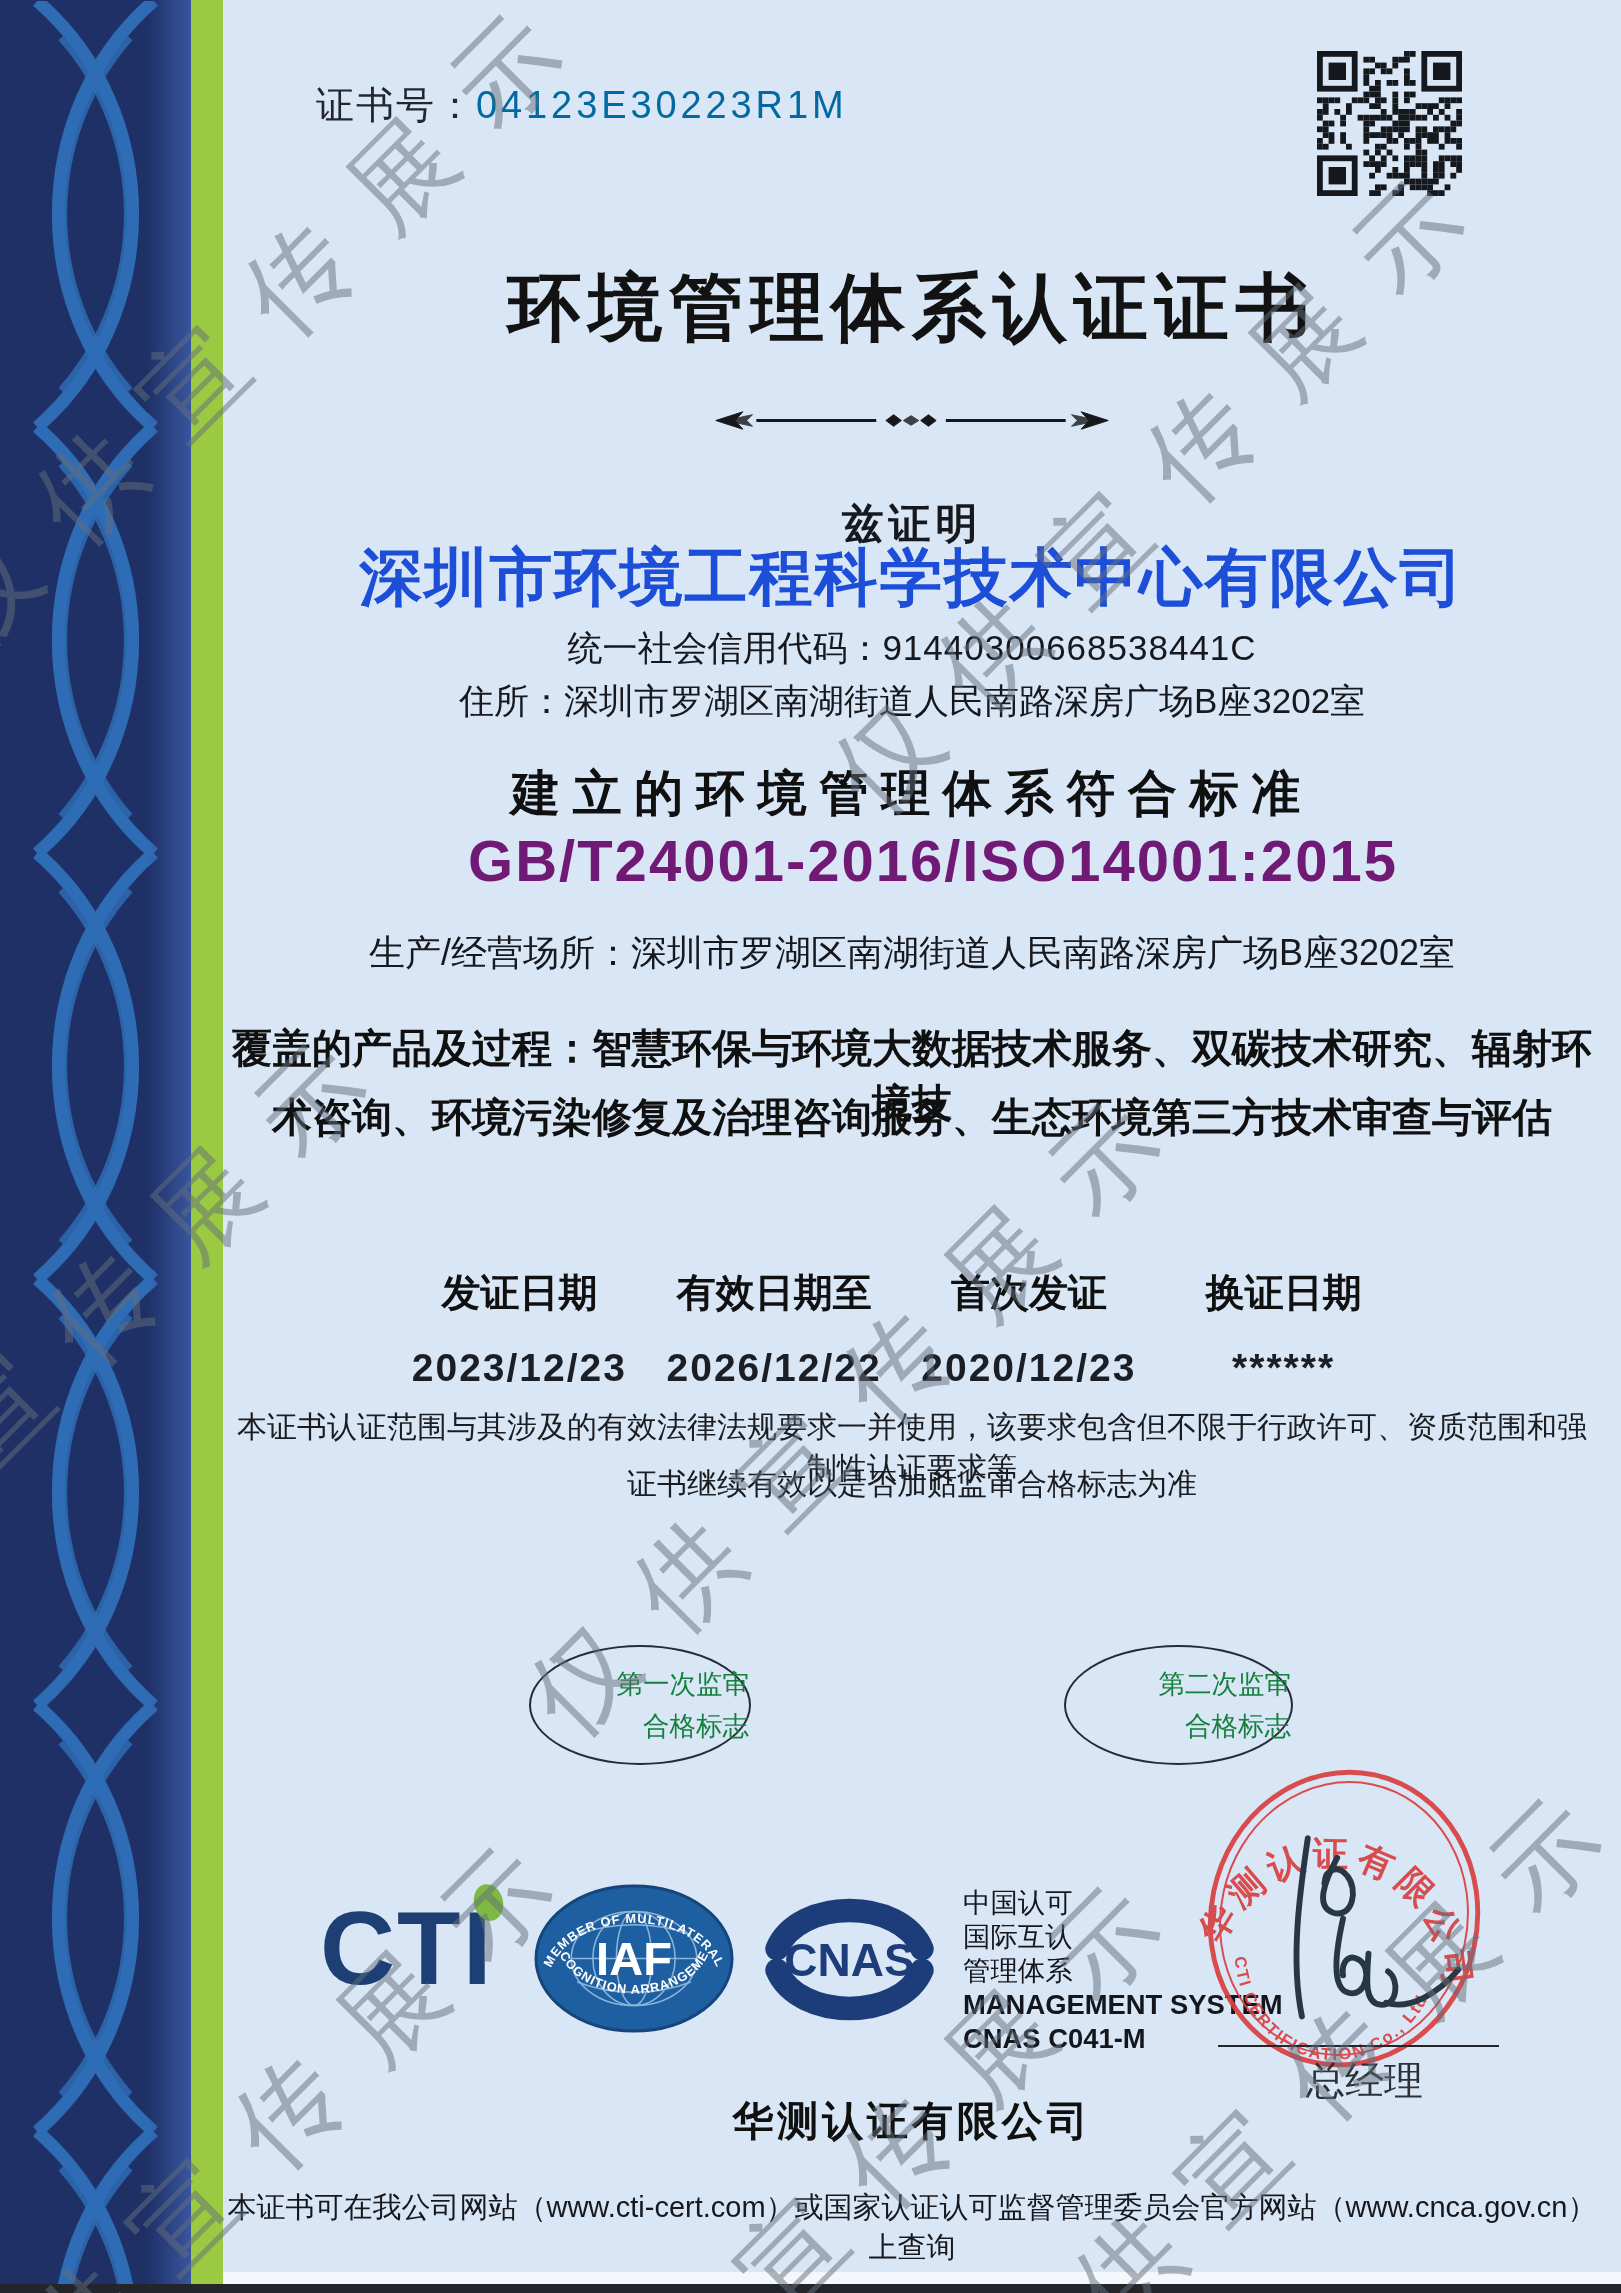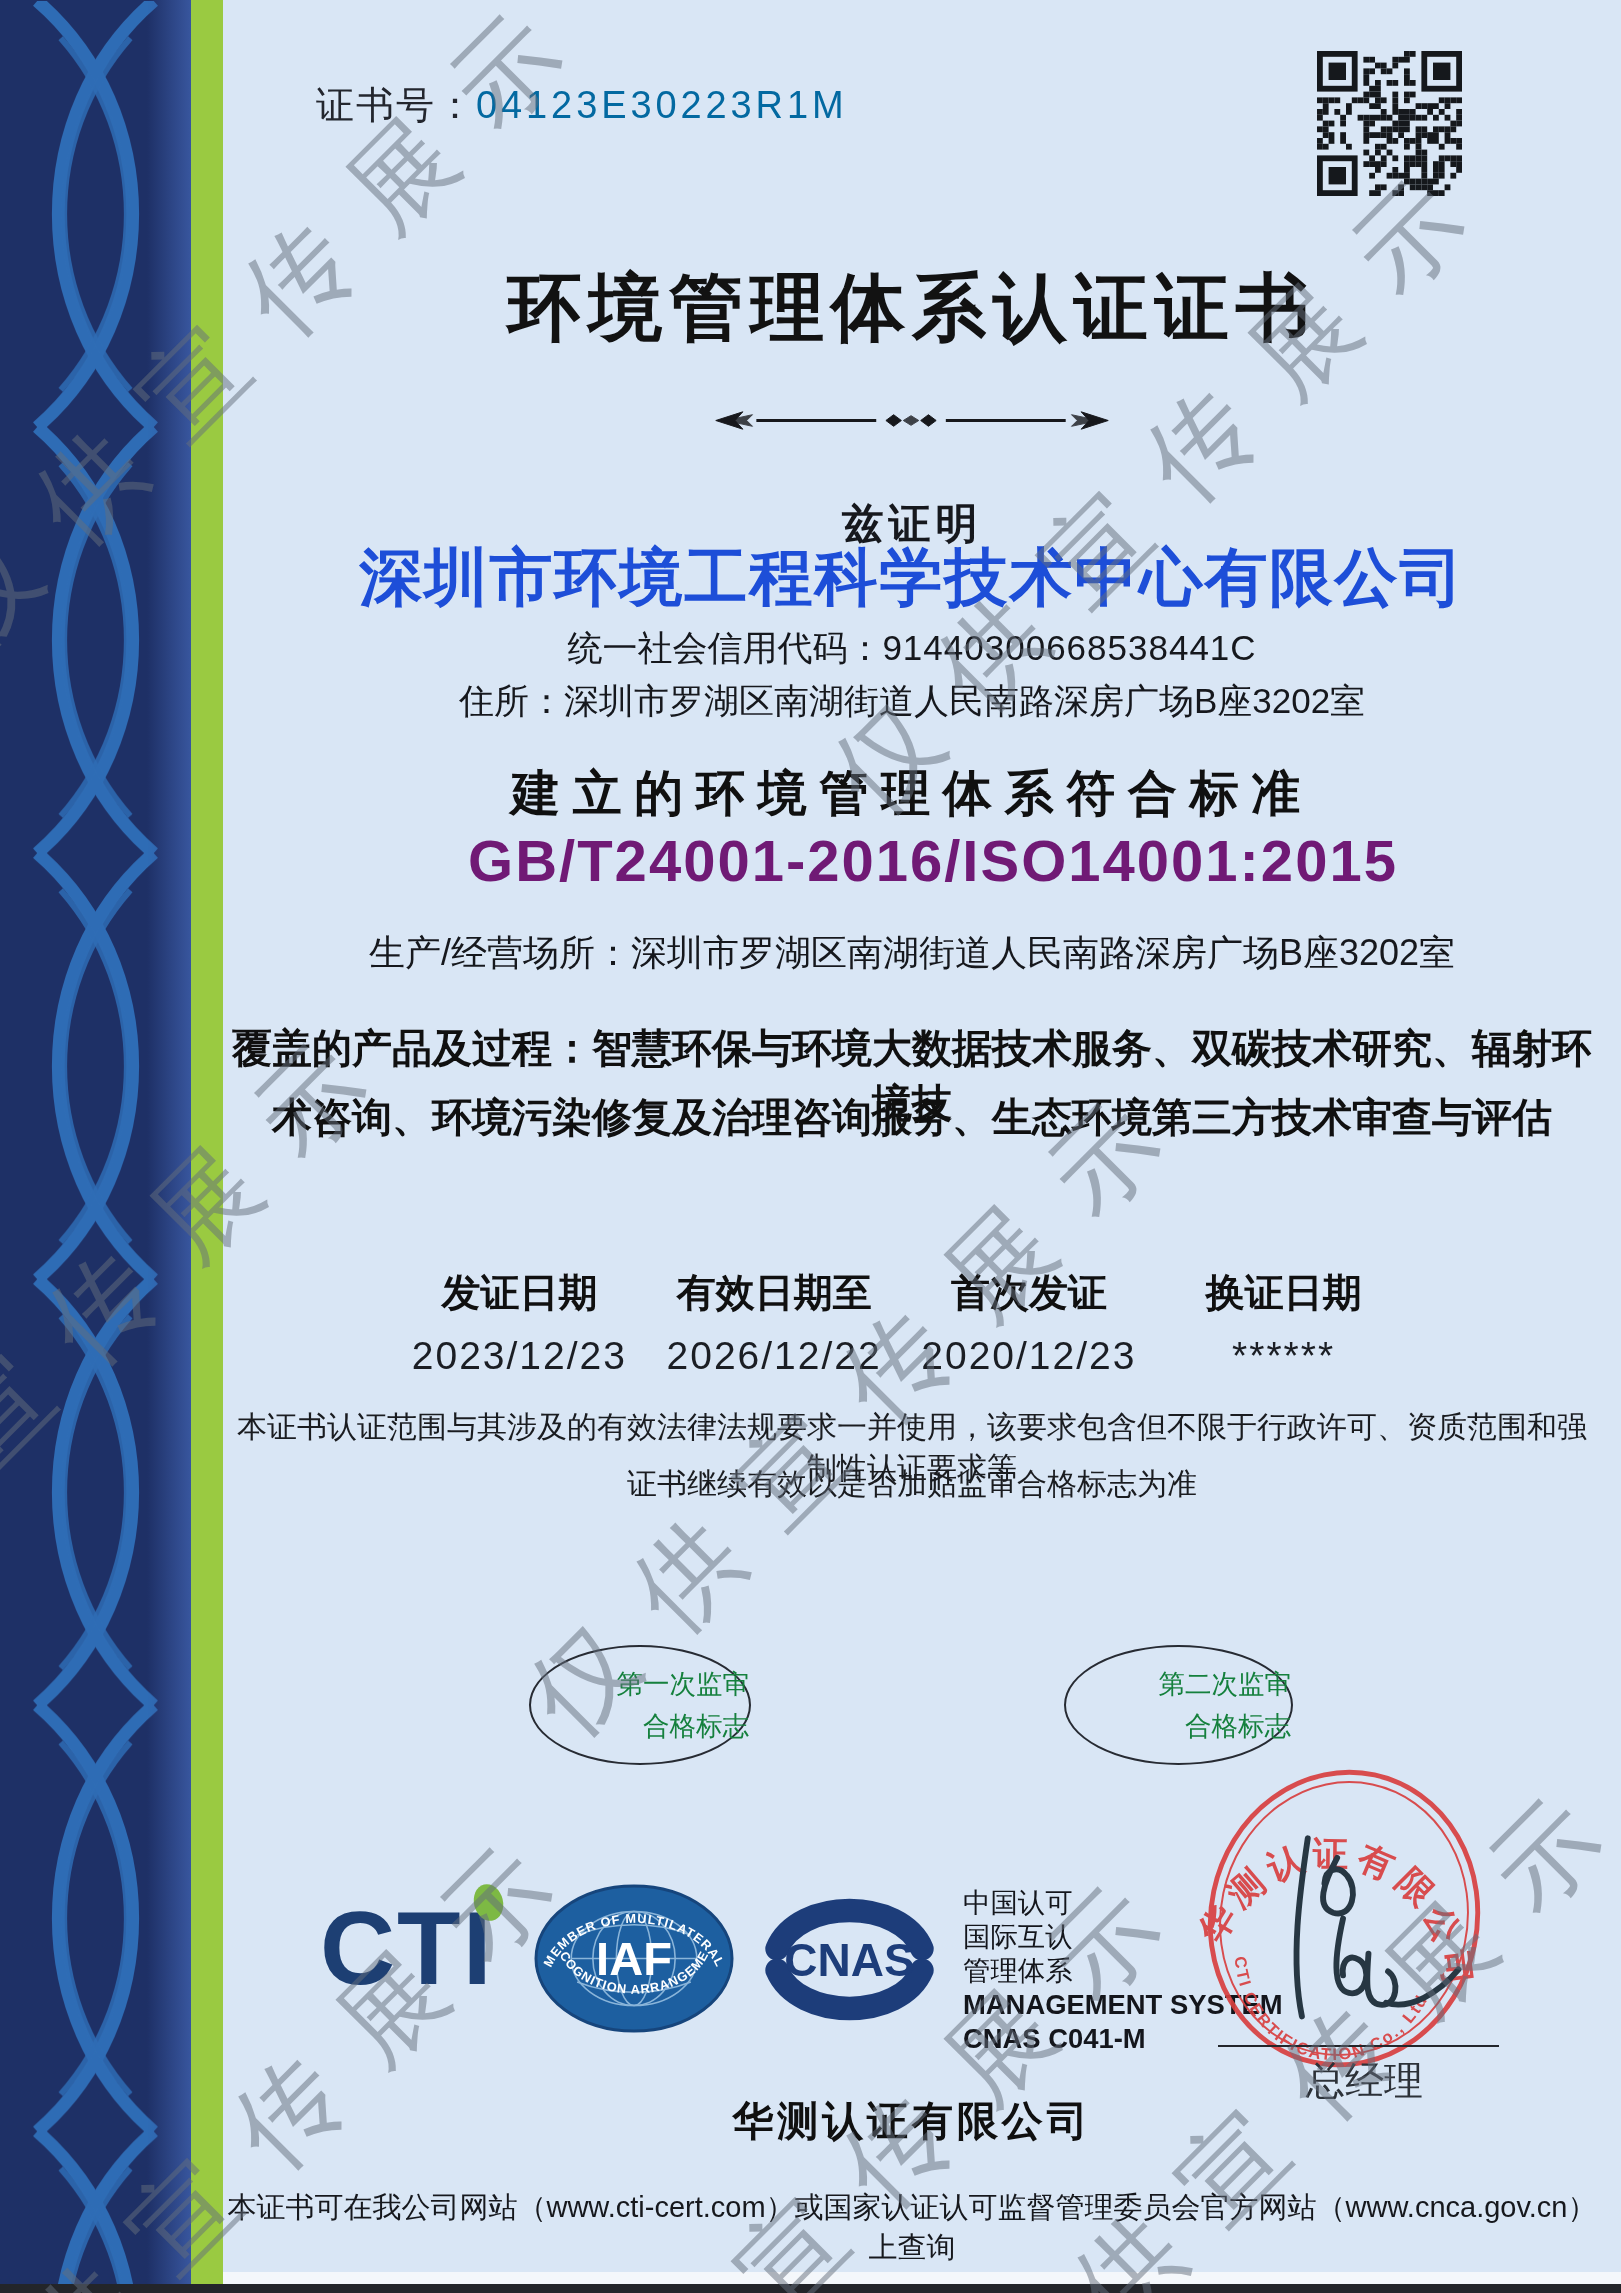--- a/index.html
+++ b/index.html
@@ -26,21 +26,21 @@
   .addr{top:678px;font-size:35px;font-weight:500;}
   .stdintro{top:761px;font-size:49px;font-weight:700;letter-spacing:12.7px;color:#101010;}
   .stdcode{top:827px;font-size:58px;font-weight:800;letter-spacing:2px;color:#701a75;margin-left:21px;}
   .site{top:929px;font-size:36px;font-weight:500;}
   .scope1{top:1021px;font-size:40px;font-weight:700;color:#101010;}
   .scope2{top:1090px;font-size:40px;font-weight:700;color:#101010;}
 
   .dates{left:392px;top:1266px;width:1019px;display:flex;}
   .datecol{flex:1;text-align:center;}
   .datelabel{font-size:39px;font-weight:700;color:#101010;}
-  .dateval{font-size:39px;font-weight:400;letter-spacing:2px;margin-top:14px;color:#1b1e24;}
+  .dateval{font-size:39px;font-weight:700;letter-spacing:2px;margin-top:26px;color:#1b1e24;}
 
   .note1{top:1407px;font-size:30px;font-weight:400;color:#1a1c20;}
   .note2{top:1464px;font-size:30px;font-weight:400;color:#1a1c20;}
 
   .seal{border:2.9px solid #272b33;border-radius:50%;height:116px;
         display:flex;flex-direction:column;justify-content:center;align-items:flex-end;
         font-size:26.5px;color:#15803d;line-height:1.0;background:transparent;}
   .seal div{margin:7.8px 0;}
   .seal1{left:529px;top:1645px;width:218px;}
   .seal2{left:1064px;top:1645px;width:225px;}

